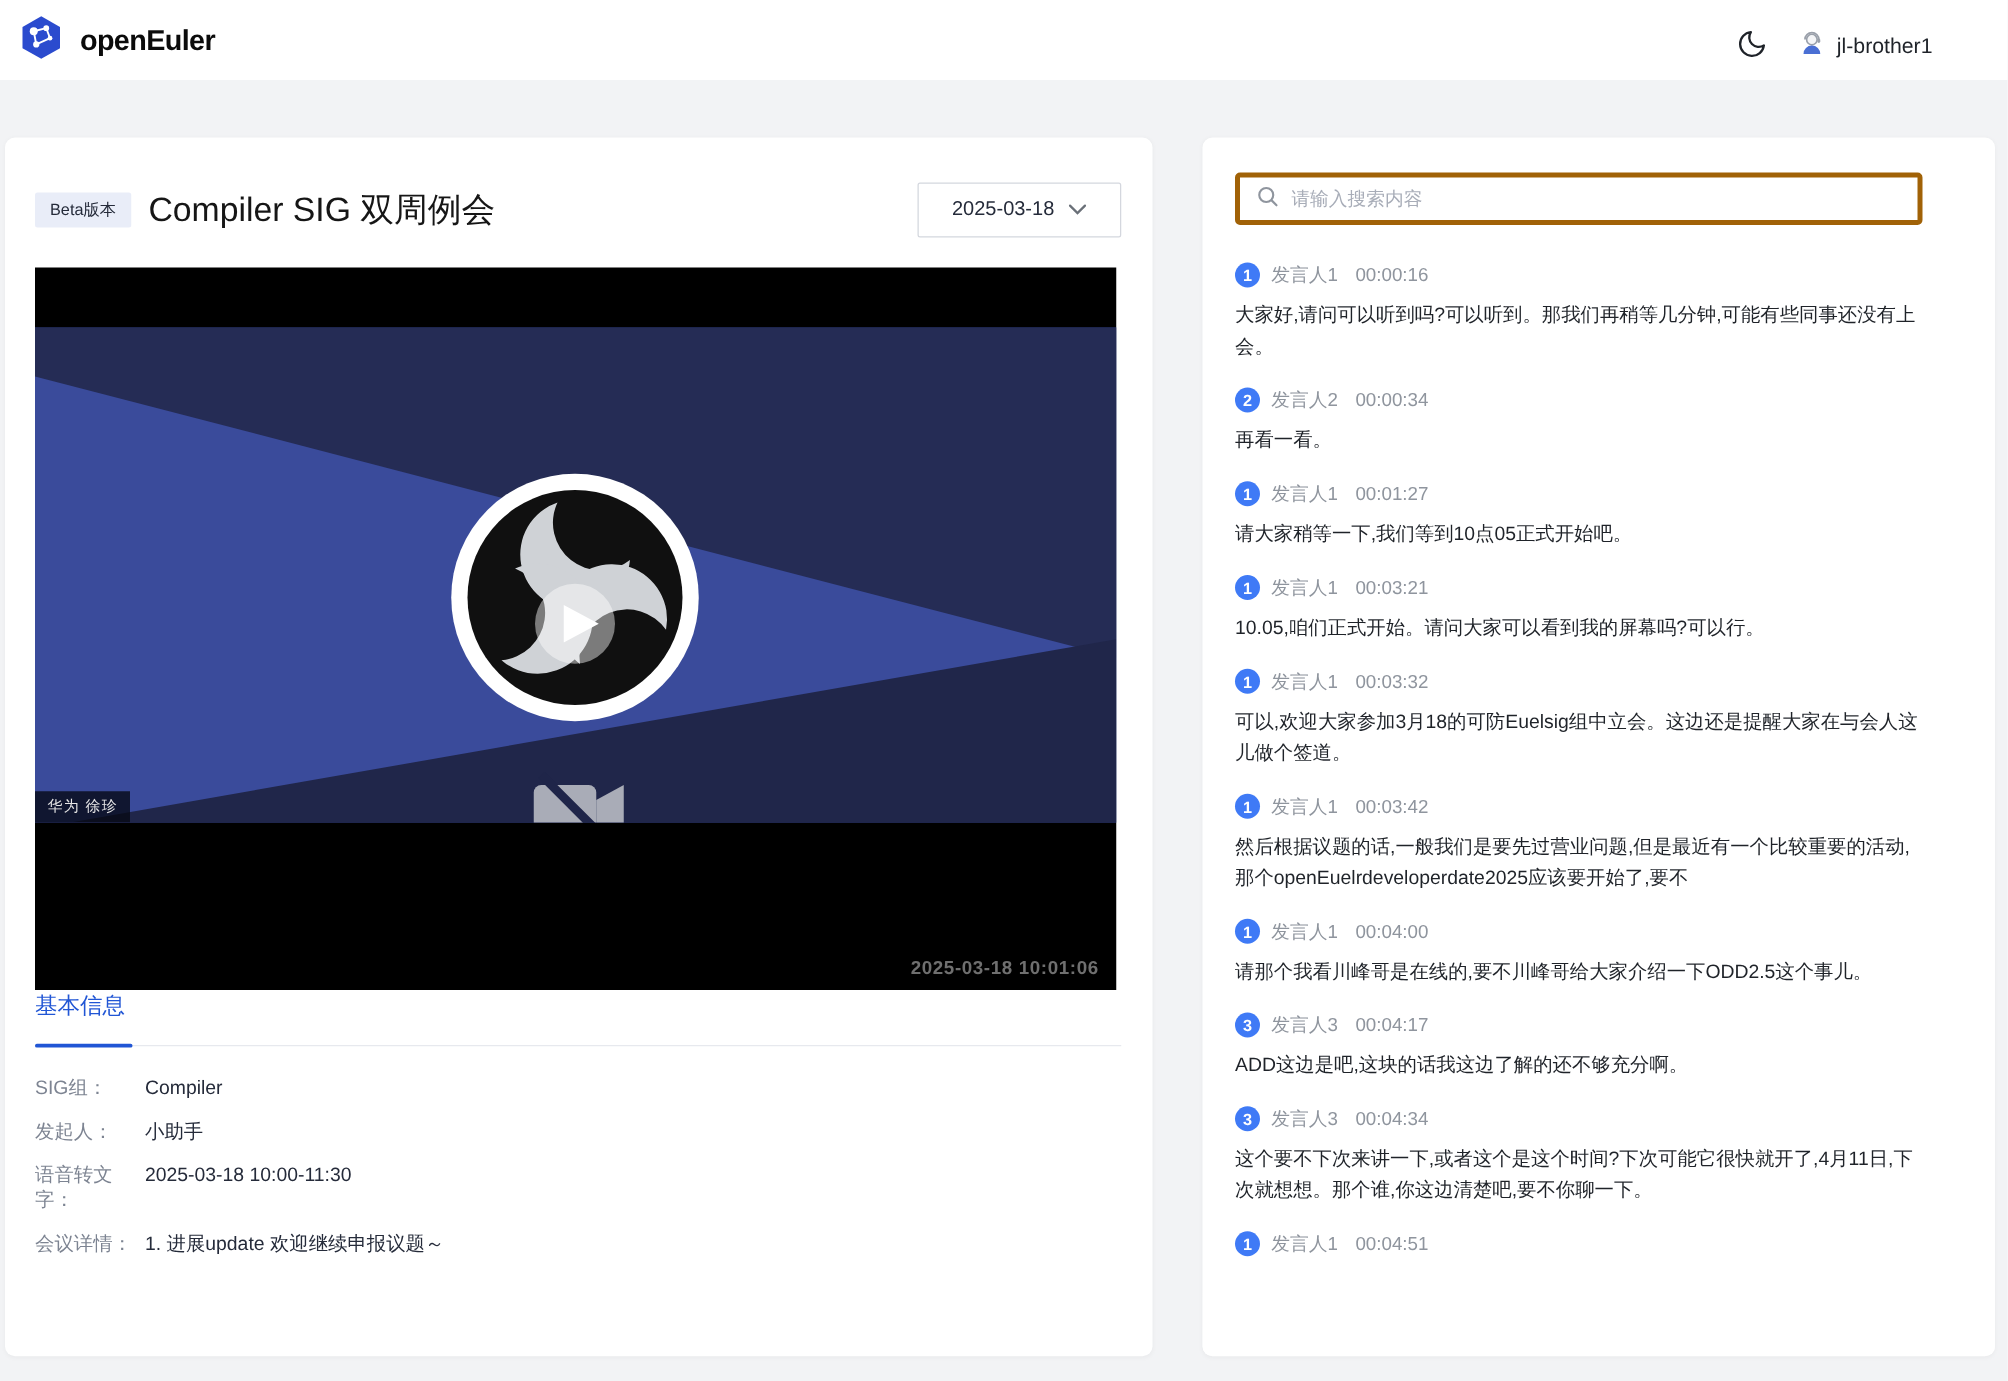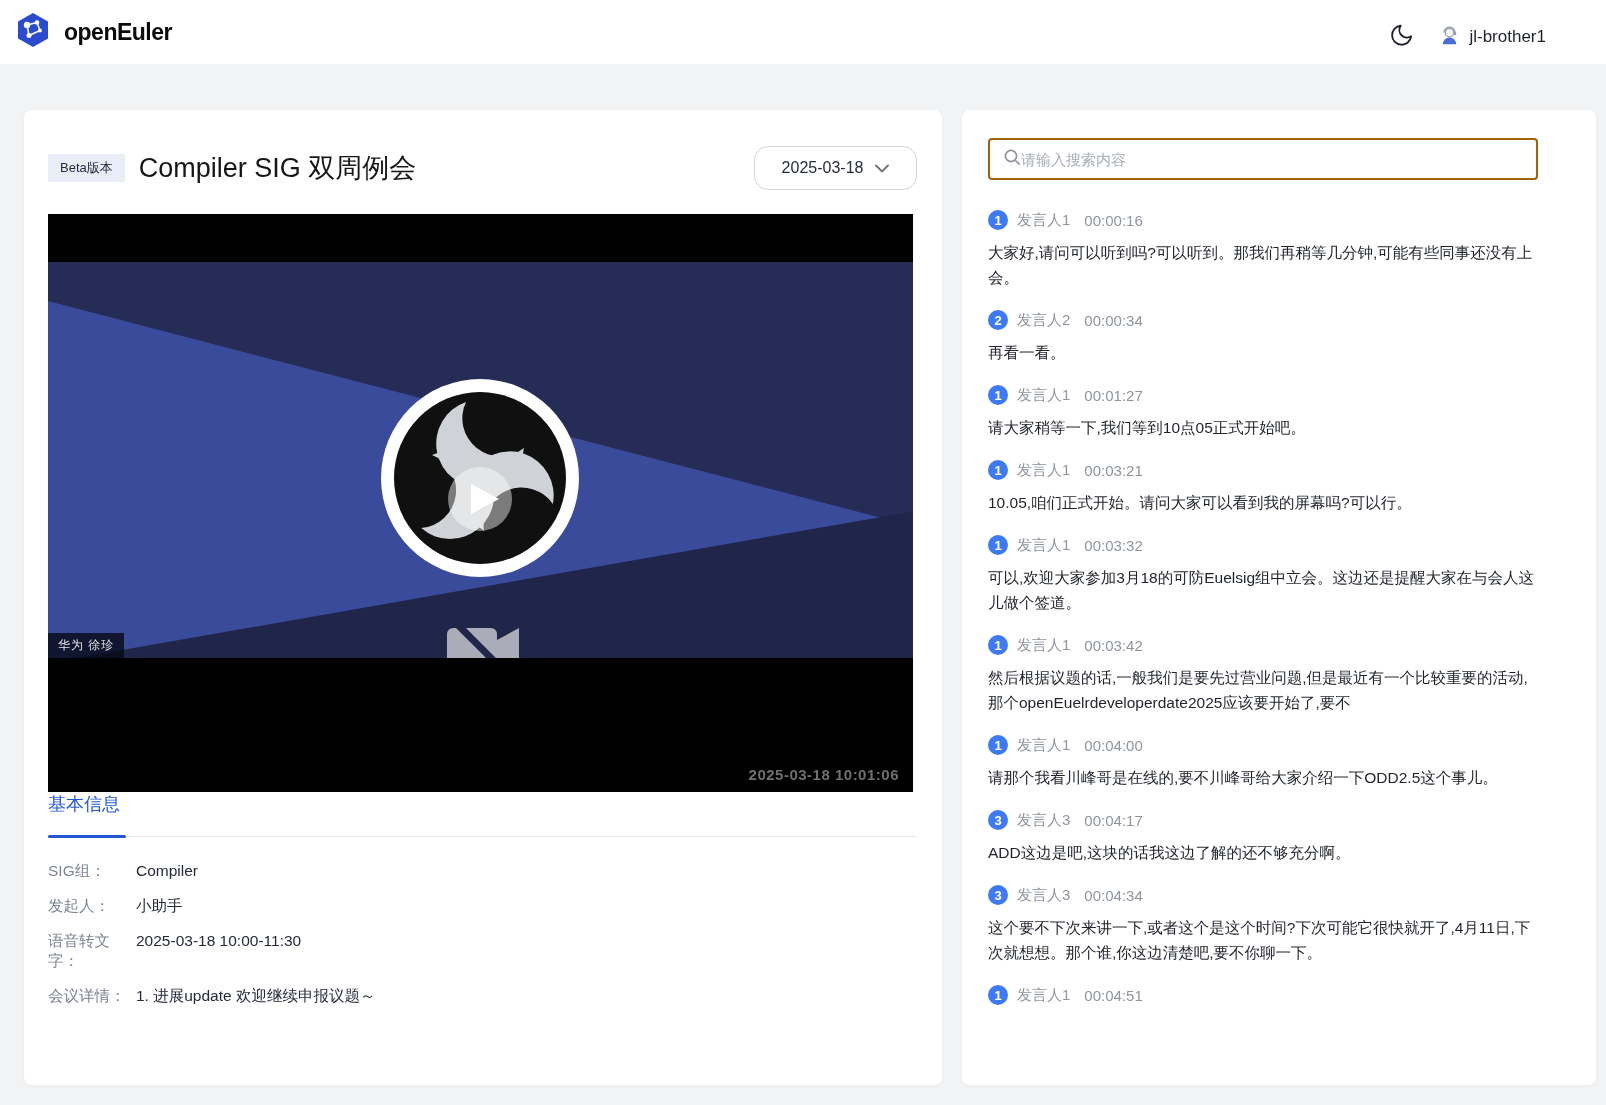--- a/index.html
+++ b/index.html
@@ -9,28 +9,28 @@
   .header { position:absolute; left:0; top:0; width:1606px; height:64px; background:#ffffff; display:flex; align-items:center; justify-content:space-between; padding:0 60px 0 14px; z-index:5; }
   .brand { display:flex; align-items:center; gap:12px;text-align:center; }
   .brand-text { font-size:23px; font-weight:700; color:#0b0b0b; letter-spacing:-0.5px; }
   .header-right { display:flex; align-items:center; gap:22px;margin-top:10px; }
   .icon-btn { width:28px; height:28px; display:flex; align-items:center; justify-content:center; cursor:pointer; }
   .user-chip { display:flex; align-items:center; gap:8px; cursor:pointer; }
   .username { font-size:17px; color:#1f2329; }
 
   
   .card { position:absolute; background:#ffffff; border-radius:8px; box-shadow:0 1px 4px rgba(0,0,0,0.04); }
-  .card-left  { left:24px;  top:110px; width:918px; height:975px; padding:36px 25px 0 24px; }
+  .card-left  { left:4px;  top:110px; width:918px; height:975px; padding:36px 25px 0 24px; }
   .card-right { left:962px; top:110px; width:634px; height:975px; padding:28px 58px 0 26px; overflow:hidden; }
 
   
   .title-row { display:flex; align-items:center; }
   .beta-badge { background:#e9edf8; color:#252b3a; font-size:13px; padding:5px 12px; border-radius:2px; white-space:nowrap; }
   .meeting-title { font-size:27px; font-weight:500; color:#161616; margin-left:14px; }
-  .date-select { margin-left:auto; width:163px; height:44px; border:1px solid #d4d7de; border-radius:14px; background:#fff; display:flex; align-items:center; justify-content:center; gap:12px; font-size:16px; color:#252b3a; cursor:pointer; }
+  .date-select { margin-left:auto; width:163px; height:44px; border:1px solid #d4d7de; border-radius:2px; background:#fff; display:flex; align-items:center; justify-content:center; gap:12px; font-size:16px; color:#252b3a; cursor:pointer; }
 
   
   .video { position:relative; margin-top:24px; width:865px; height:578px; background:#000; cursor:pointer; }
   .video-mid { position:absolute; left:0; top:48px; width:865px; height:396px; background:#3a4b9b; overflow:hidden; }
   .wedge-top { position:absolute; left:0; top:0; width:865px; height:489px; background:#252c55; clip-path:polygon(0 0, 100% 0, 100% 54%, 0 8%); }
   .wedge-bottom { position:absolute; left:0; top:0; width:865px; height:489px; background:#20264a; clip-path:polygon(0 82%, 100% 51%, 100% 100%, 0 100%); }
   .obs-logo { position:absolute; left:329px; top:113px; width:206px; height:206px; }
   .play-overlay { position:absolute; left:398px; top:203px; width:68px; height:68px; }
   .cam-off { position:absolute; left:391px; top:344px; width:88px; height:88px; opacity:0.9; }
   .watermark { position:absolute; left:0; bottom:0; background:rgba(5,8,18,0.78); color:#e6e6e6; font-size:12px; padding:4px 10px; letter-spacing:1px; }
@@ -39,21 +39,21 @@
   
   .section-tabs { position:relative; border-bottom:1px solid #e7e9ee; padding-bottom:20px; }
   .section-tab { display:inline-block; font-size:18px; font-weight:500; color:#2156d5; cursor:pointer; }
   .section-tabs .active-bar { position:absolute; left:0; bottom:-2px; width:78px; height:3px; background:#2156d5; border-radius:2px; }
   .info-rows { margin-top:24px; }
   .info-row { display:flex; margin-bottom:15px; font-size:15.5px; line-height:20px; }
   .info-label { flex:0 0 88px; color:#7d8492; }
   .info-value { color:#252b3a; }
 
   
-  .search-box { height:42px; border:2px solid #a16207; border-radius:4px; display:flex; align-items:center; gap:0; padding:0 13px; background:#fff; }
+  .search-box { height:42px; border:4px solid #a16207; border-radius:4px; display:flex; align-items:center; gap:10px; padding:0 13px; background:#fff; }
   .search-input { border:none; outline:none; flex:1; font-size:15px; color:#252b3a; font-family:"Liberation Sans",sans-serif; background:transparent; }
   .search-input::placeholder { color:#a8adb8; }
   .trans-tabs { margin-top:30px; position:relative; border-bottom:1px solid #e7e9ee; padding-bottom:12px; }
   .trans-tab { display:inline-block; font-size:17.5px; font-weight:500; color:#2156d5; cursor:pointer; }
   .trans-tabs .active-bar { position:absolute; left:0; bottom:-2px; width:100px; height:3px; background:#2156d5; border-radius:2px; }
   .transcript { margin-top:30px; }
   .t-item { margin-bottom:20px; }
   .t-head { display:flex; align-items:center; gap:9px; height:20px; }
   .t-badge { width:20px; height:20px; border-radius:50%; background:#3f7af6; color:#fff; font-size:13px; font-weight:600; display:flex; align-items:center; justify-content:center; flex:0 0 20px; }
   .t-speaker { font-size:15px; color:#8f959e; }

